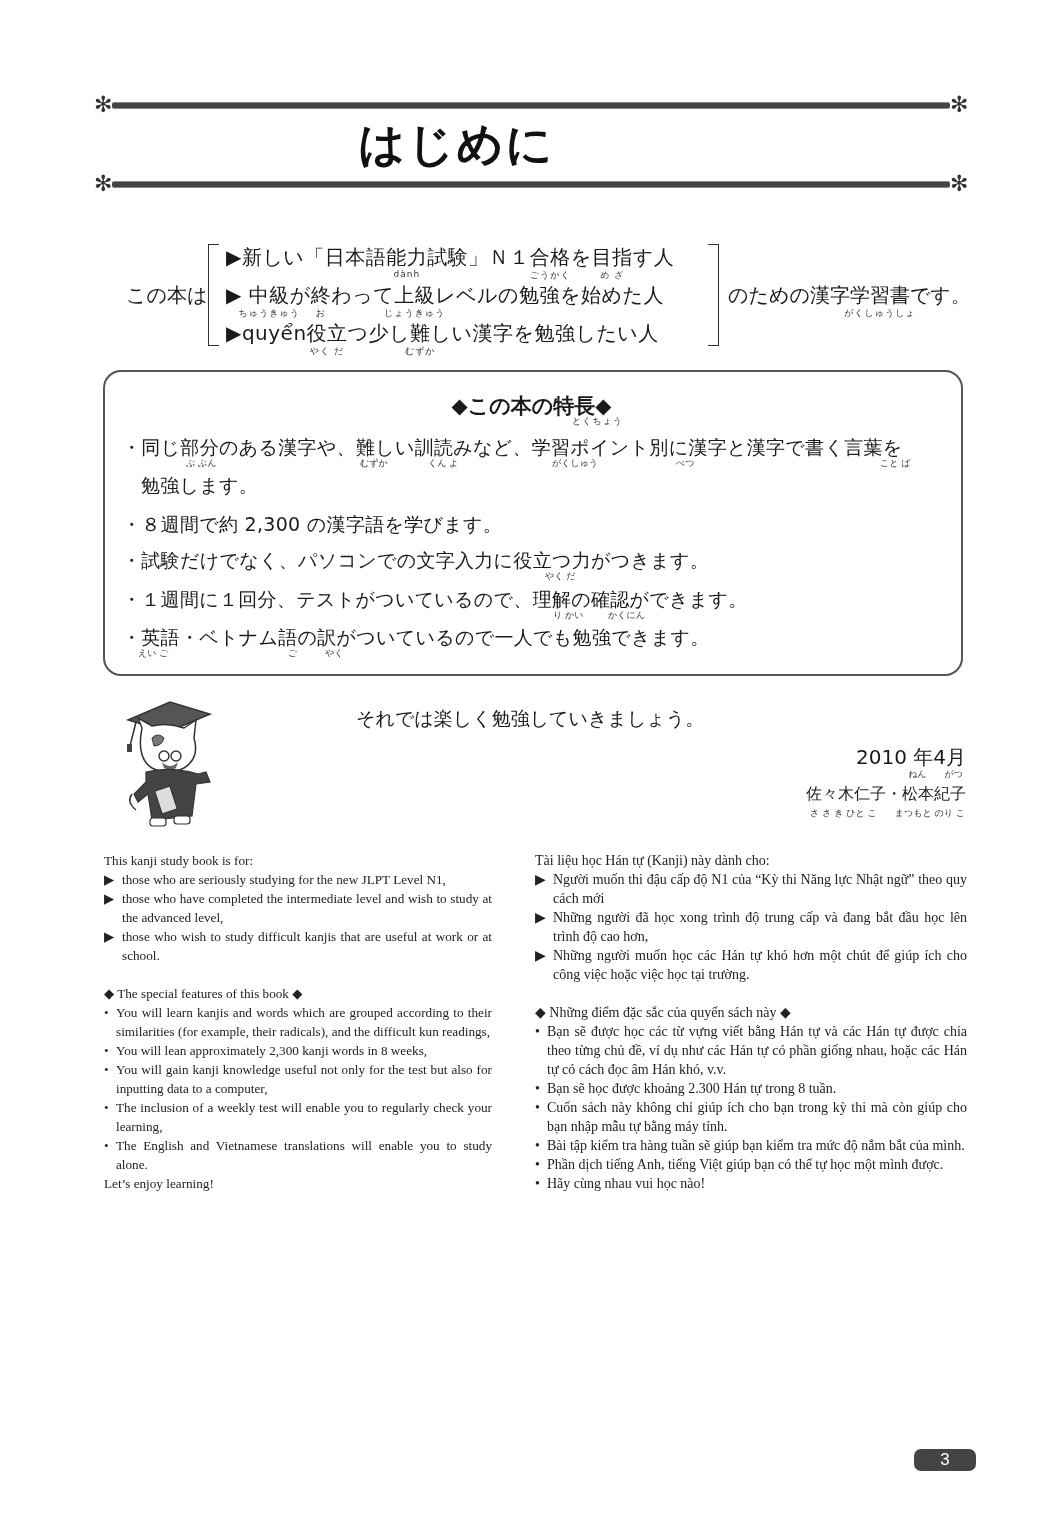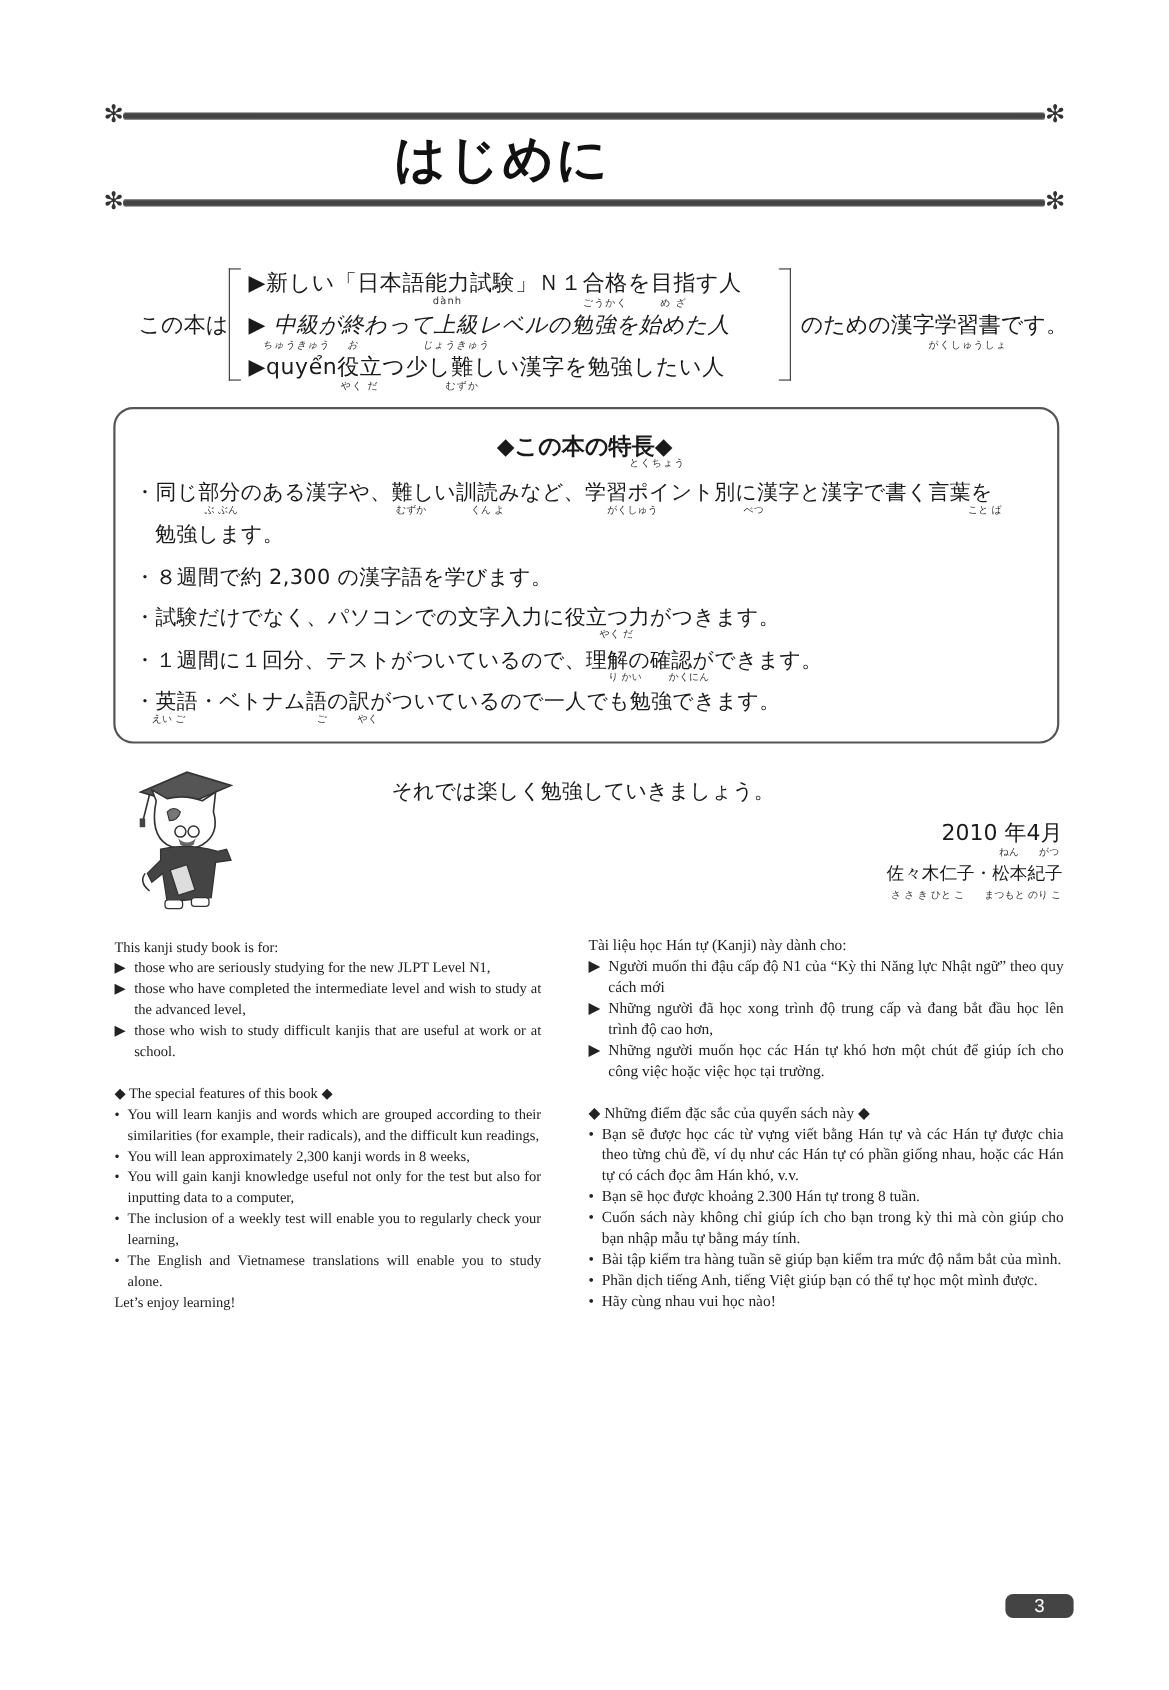--- a/index.html
+++ b/index.html
@@ -64,21 +64,21 @@
 <div class="rule" style="top:182px;"></div>
 <span class="star" style="left:950px;top:173px;">✻</span>
 
 <div class="intro-lead">この本は</div>
 <div class="bracket-l"></div>
 <div class="bracket-r"></div>
 
 <div class="intro-line" style="top:244px;">
   <span>▶</span><span>新しい「日本語</span><span class="r"><span>能力</span><span class="f">dành</span></span><span>試験」Ｎ１</span><span class="r"><span>合格</span><span class="f">ごうかく</span></span><span>を</span><span class="r"><span>目指</span><span class="f">め ざ</span></span><span>す人</span>
 </div>
-<div class="intro-line" style="top:282px;font-style:italic;">
+<div class="intro-line" style="top:282px;">
   <span>▶</span>&nbsp;<span class="r"><span>中級</span><span class="f">ちゅうきゅう</span></span><span>が</span><span class="r"><span>終</span><span class="f">お</span></span><span>わって</span><span class="r"><span>上級</span><span class="f">じょうきゅう</span></span><span>レベルの勉強を始めた人</span>
 </div>
 <div class="intro-line" style="top:320px;">
   <span>▶</span><span>quyển</span><span class="r"><span>役立</span><span class="f">やく だ</span></span><span>つ少し</span><span class="r"><span>難</span><span class="f">むずか</span></span><span>しい漢字を勉強したい人</span>
 </div>
 
 <div class="intro-tail">
   <span>のための漢字</span><span class="r"><span>学習書</span><span class="f">がくしゅうしょ</span></span><span>です。</span>
 </div>
 

